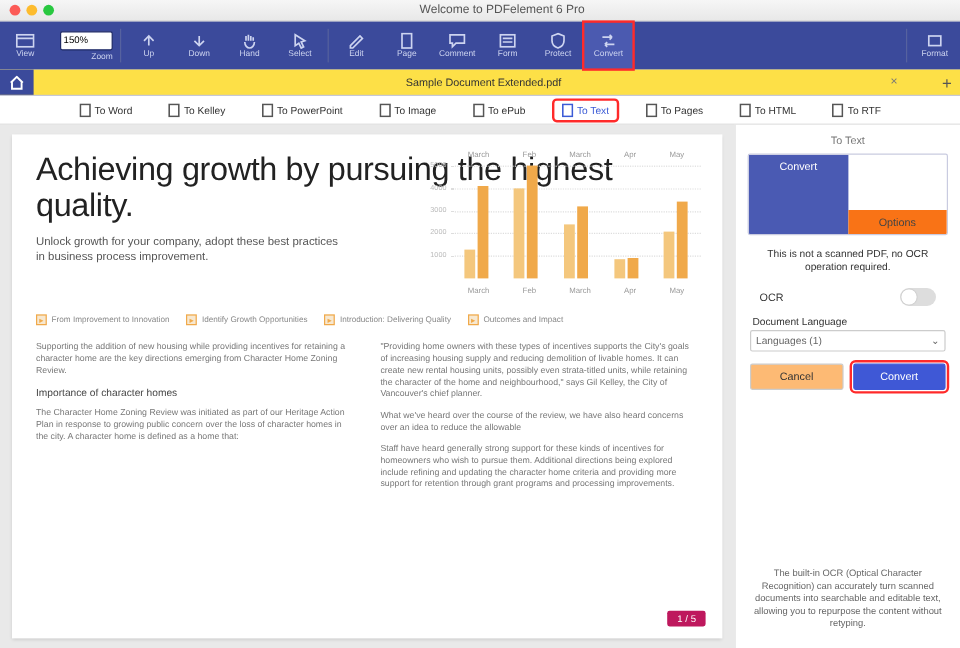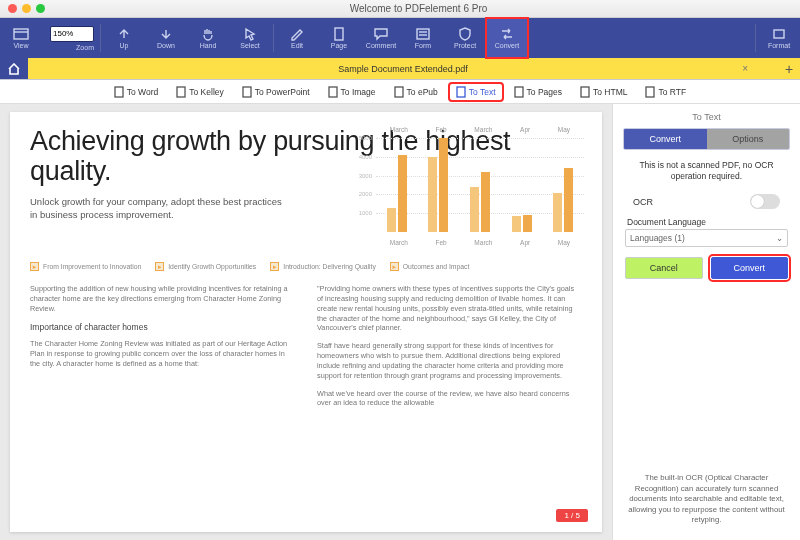--- a/index.html
+++ b/index.html
@@ -26,21 +26,21 @@
 
   
   .doctabs { height:22px; background:#fde047; display:flex; align-items:center; border-bottom:1px solid #c6c8d6; }
   .home-tab { width:28px; height:100%; background:#3b4a9b; display:flex; align-items:center; justify-content:center; }
   .home-tab svg { stroke:#fff; fill:none; stroke-width:1.6; }
   .doc-tab { flex:1; text-align:center; font-size:9px; color:#333; display:flex; align-items:center; justify-content:center; position:relative; }
   .doc-close { position:absolute; right:30px; font-size:10px; color:#777; cursor:pointer; }
   .add-tab { width:22px; text-align:center; font-size:14px; color:#555; cursor:pointer; }
 
   
-  .convertbar { height:24px; background:#fff; border-bottom:1px solid #ddd; display:flex; align-items:center; justify-content:center; gap:6px; }
+  .convertbar { height:24px; background:#fff; border-bottom:1px solid #ddd; display:flex; align-items:center; justify-content:center; gap:18px; }
   .cv-btn { display:flex; align-items:center; gap:3px; padding:2px 6px; font-size:8.5px; color:#333; cursor:pointer; border-radius:2px; }
   .cv-btn svg { width:10px; height:12px; stroke:#555; fill:none; stroke-width:1.3; }
   .cv-btn.active { color:#3b5bd6; outline:1.5px solid #3b5bd6; }
   .cv-btn.active svg { stroke:#3b5bd6; }
   .cv-btn.active-hl { outline:2px solid #ff2a2a; }
 
   
   .workarea { display:flex; height:436px; }
   .docview { flex:1; background:#e9e9e9; padding:8px 10px; overflow:hidden; position:relative; }
   .page { background:#fff; width:100%; height:100%; padding:14px 20px 8px 20px; box-shadow:0 1px 3px rgba(0,0,0,.15); position:relative; overflow:hidden; }
@@ -65,38 +65,38 @@
   .seclinks { position:absolute; top:150px; left:20px; right:20px; display:flex; gap:14px; }
   .seclink { display:flex; align-items:center; gap:4px; font-size:6.8px; color:#888; }
   .seclink .sq { width:9px; height:9px; background:#f7e8d0; border:1px solid #f0a94a; display:flex; align-items:center; justify-content:center; color:#f0a94a; font-size:7px; }
 
   
   .bodycols { position:absolute; top:172px; left:20px; right:20px; bottom:8px; display:flex; gap:22px; font-size:7.3px; color:#777; line-height:1.35; }
   .bodycols .col { flex:1; }
   .bodycols p { margin-bottom:8px; }
   .bodycols .hd { color:#444; font-size:8.5px; margin:4px 0 6px; }
 
-  .pagenum { position:absolute; right:14px; bottom:10px; background:#ef4444; color:#fff; font-size:8px; padding:2px 8px; border-radius:2px; }
+  .pagenum { position:absolute; right:14px; bottom:10px; background:#be185d; color:#fff; font-size:8px; padding:2px 8px; border-radius:2px; }
 
   
   .panel { width:188px; background:#fff; border-left:1px solid #ddd; display:flex; flex-direction:column; }
   .panel .phead { text-align:center; font-size:9px; color:#777; padding:8px 0 6px; }
   .seg { display:flex; margin:0 10px; border:1px solid #c9cbe0; border-radius:2px; overflow:hidden; }
   .seg div { flex:1; text-align:center; font-size:9px; padding:5px 0; cursor:pointer; }
   .seg .on { background:#4a5ab3; color:#fff; }
-  .seg .off { background:#a3a3a3; color:#444; }
+  .seg .off { background:#f97316; color:#444;margin-top:46px; }
   .panel .msg { font-size:8.5px; color:#333; text-align:center; padding:10px 14px; line-height:1.3; }
   .ocr-row { display:flex; align-items:center; justify-content:space-between; padding:2px 20px 8px; font-size:9px; color:#333; }
   .switch { width:30px; height:15px; background:#ddd; border-radius:8px; position:relative; }
   .switch::after { content:""; position:absolute; width:13px; height:13px; background:#fff; border-radius:50%; top:1px; left:1px; box-shadow:0 0 1px rgba(0,0,0,.3); }
   .lang-lbl { font-size:8.5px; color:#333; padding:0 14px 2px; }
   .lang-sel { margin:0 12px 10px; height:18px; border:1px solid #ccc; border-radius:2px; font-size:8.5px; color:#666; padding:0 4px; display:flex; align-items:center; justify-content:space-between; }
   .btnrow { display:flex; gap:8px; padding:0 12px; }
   .btnrow button { flex:1; height:22px; font-size:9px; border-radius:2px; cursor:pointer; }
-  .btn-cancel { background:#bef264; border:1px solid #ccc; color:#333; }
+  .btn-cancel { background:#fdba74; border:1px solid #ccc; color:#333; }
   .btn-convert { background:#3f58d6; border:1px solid #3f58d6; color:#fff; outline:2px solid #ff2a2a; outline-offset:1px; }
   .panel .foot { margin-top:auto; font-size:7.8px; color:#666; text-align:center; padding:10px 12px 14px; line-height:1.35; }
 </style>
 </head>
 <body>
 
 <div class="titlebar">
   <div class="traffic">
     <span class="tl-red"></span>
     <span class="tl-yel"></span>
@@ -362,22 +362,22 @@
         </div>
 
       <div class="bodycols">
         <div class="col">
           <p>Supporting the addition of new housing while providing incentives for retaining a character home are the key directions emerging from Character Home Zoning Review.</p>
           <p class="hd">Importance of character homes</p>
           <p>The Character Home Zoning Review was initiated as part of our Heritage Action Plan in response to growing public concern over the loss of character homes in the city. A character home is defined as a home that:</p>
         </div>
         <div class="col">
           <p>"Providing home owners with these types of incentives supports the City's goals of increasing housing supply and reducing demolition of livable homes. It can create new rental housing units, possibly even strata-titled units, while retaining the character of the home and neighbourhood," says Gil Kelley, the City of Vancouver's chief planner.</p>
+          <p>What we've heard over the course of the review, we have also heard concerns over an idea to reduce the allowable</p>
           <p>Staff have heard generally strong support for these kinds of incentives for homeowners who wish to pursue them. Additional directions being explored include refining and updating the character home criteria and providing more support for retention through grant programs and processing improvements.</p>
-          <p>What we've heard over the course of the review, we have also heard concerns over an idea to reduce the allowable</p>
         </div>
       </div>
 
       <div class="pagenum">1 / 5</div>
     </div>
   </div>
 
   <div class="panel">
     <div class="phead">To Text</div>
     <div class="seg">

